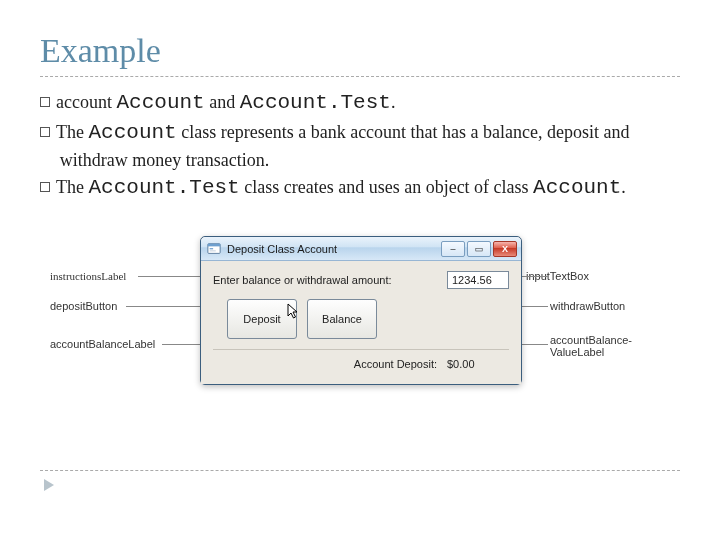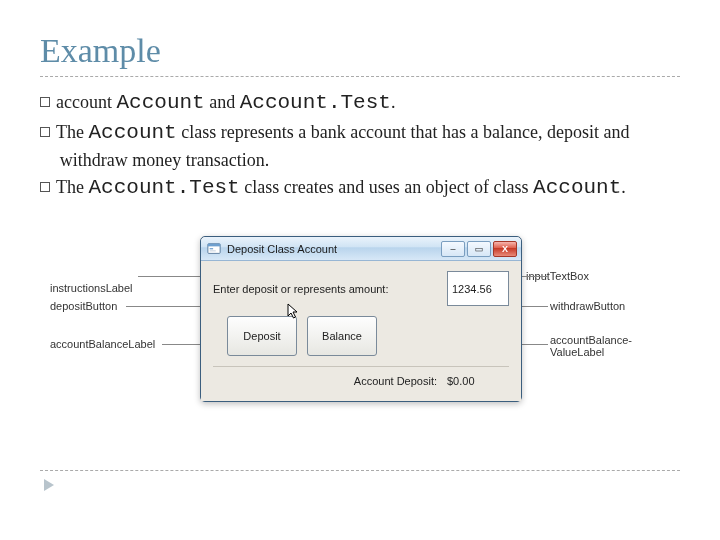--- a/index.html
+++ b/index.html
@@ -125,21 +125,21 @@
     align-items: center;
     margin-bottom: 10px;
   }
   .instr {
     flex: 1;
     font-size: 11px;
     color: #222;
   }
   .txtbox {
     width: 62px;
-    height: 35px;
+    height: 18px;
     border: 1px solid #7a8a9a;
     background: #fff;
     padding: 1px 4px;
     font-size: 11px;
     text-align: left;
     color: #222;
   }
   .btnrow {
     display: flex;
     gap: 10px;
@@ -200,21 +200,21 @@
     <p class="bullet">
       <span class="sq"></span><span>The </span><span class="mono">Account</span><span> class represents a bank account that has a balance, deposit and withdraw money transaction.</span>
     </p>
     <p class="bullet">
       <span class="sq"></span><span>The </span><span class="mono">Account.Test</span><span> class creates and uses an object of class </span><span class="mono">Account</span><span>.</span>
     </p>
   </div>
 
   <div class="figure-wrap">
 
-    <div class="annot" style="left:0; top:52px;">instructionsLabel</div>
+    <div class="annot" style="left:0; top:40px;font-family:Liberation Serif, serif;">instructionsLabel</div>
     <div class="annot-line" style="left:88px; top:46px; width:62px;"></div>
 
     <div class="annot" style="left:0; top:70px;">depositButton</div>
     <div class="annot-line" style="left:76px; top:76px; width:74px;"></div>
 
     <div class="annot" style="left:0; top:108px;">accountBalanceLabel</div>
     <div class="annot-line" style="left:112px; top:114px; width:38px;"></div>
 
     <div class="annot right" style="left:476px; top:40px;">inputTextBox</div>
     <div class="annot-line" style="left:472px; top:46px; width:26px;"></div>
@@ -244,21 +244,21 @@
           <div class="winbtn">
               <span>▭</span>
             </div>
           <div class="winbtn close">
               <span>X</span>
             </div>
         </div>
       </div>
       <div class="dlg-body">
         <div class="row">
-          <span class="instr">Enter deposit or represents amount:</span>
+          <span class="instr">Enter balance or withdrawal amount:</span>
           <input class="txtbox" value="1234.56" style="">
         </div>
         <div class="btnrow">
           <div class="winbutton">Deposit</div>
           <div class="winbutton">Balance</div>
         </div>
         <hr class="sep">
         <div class="balrow">
           <span class="lab">Account Deposit:</span>
           <span class="val">$0.00</span>

